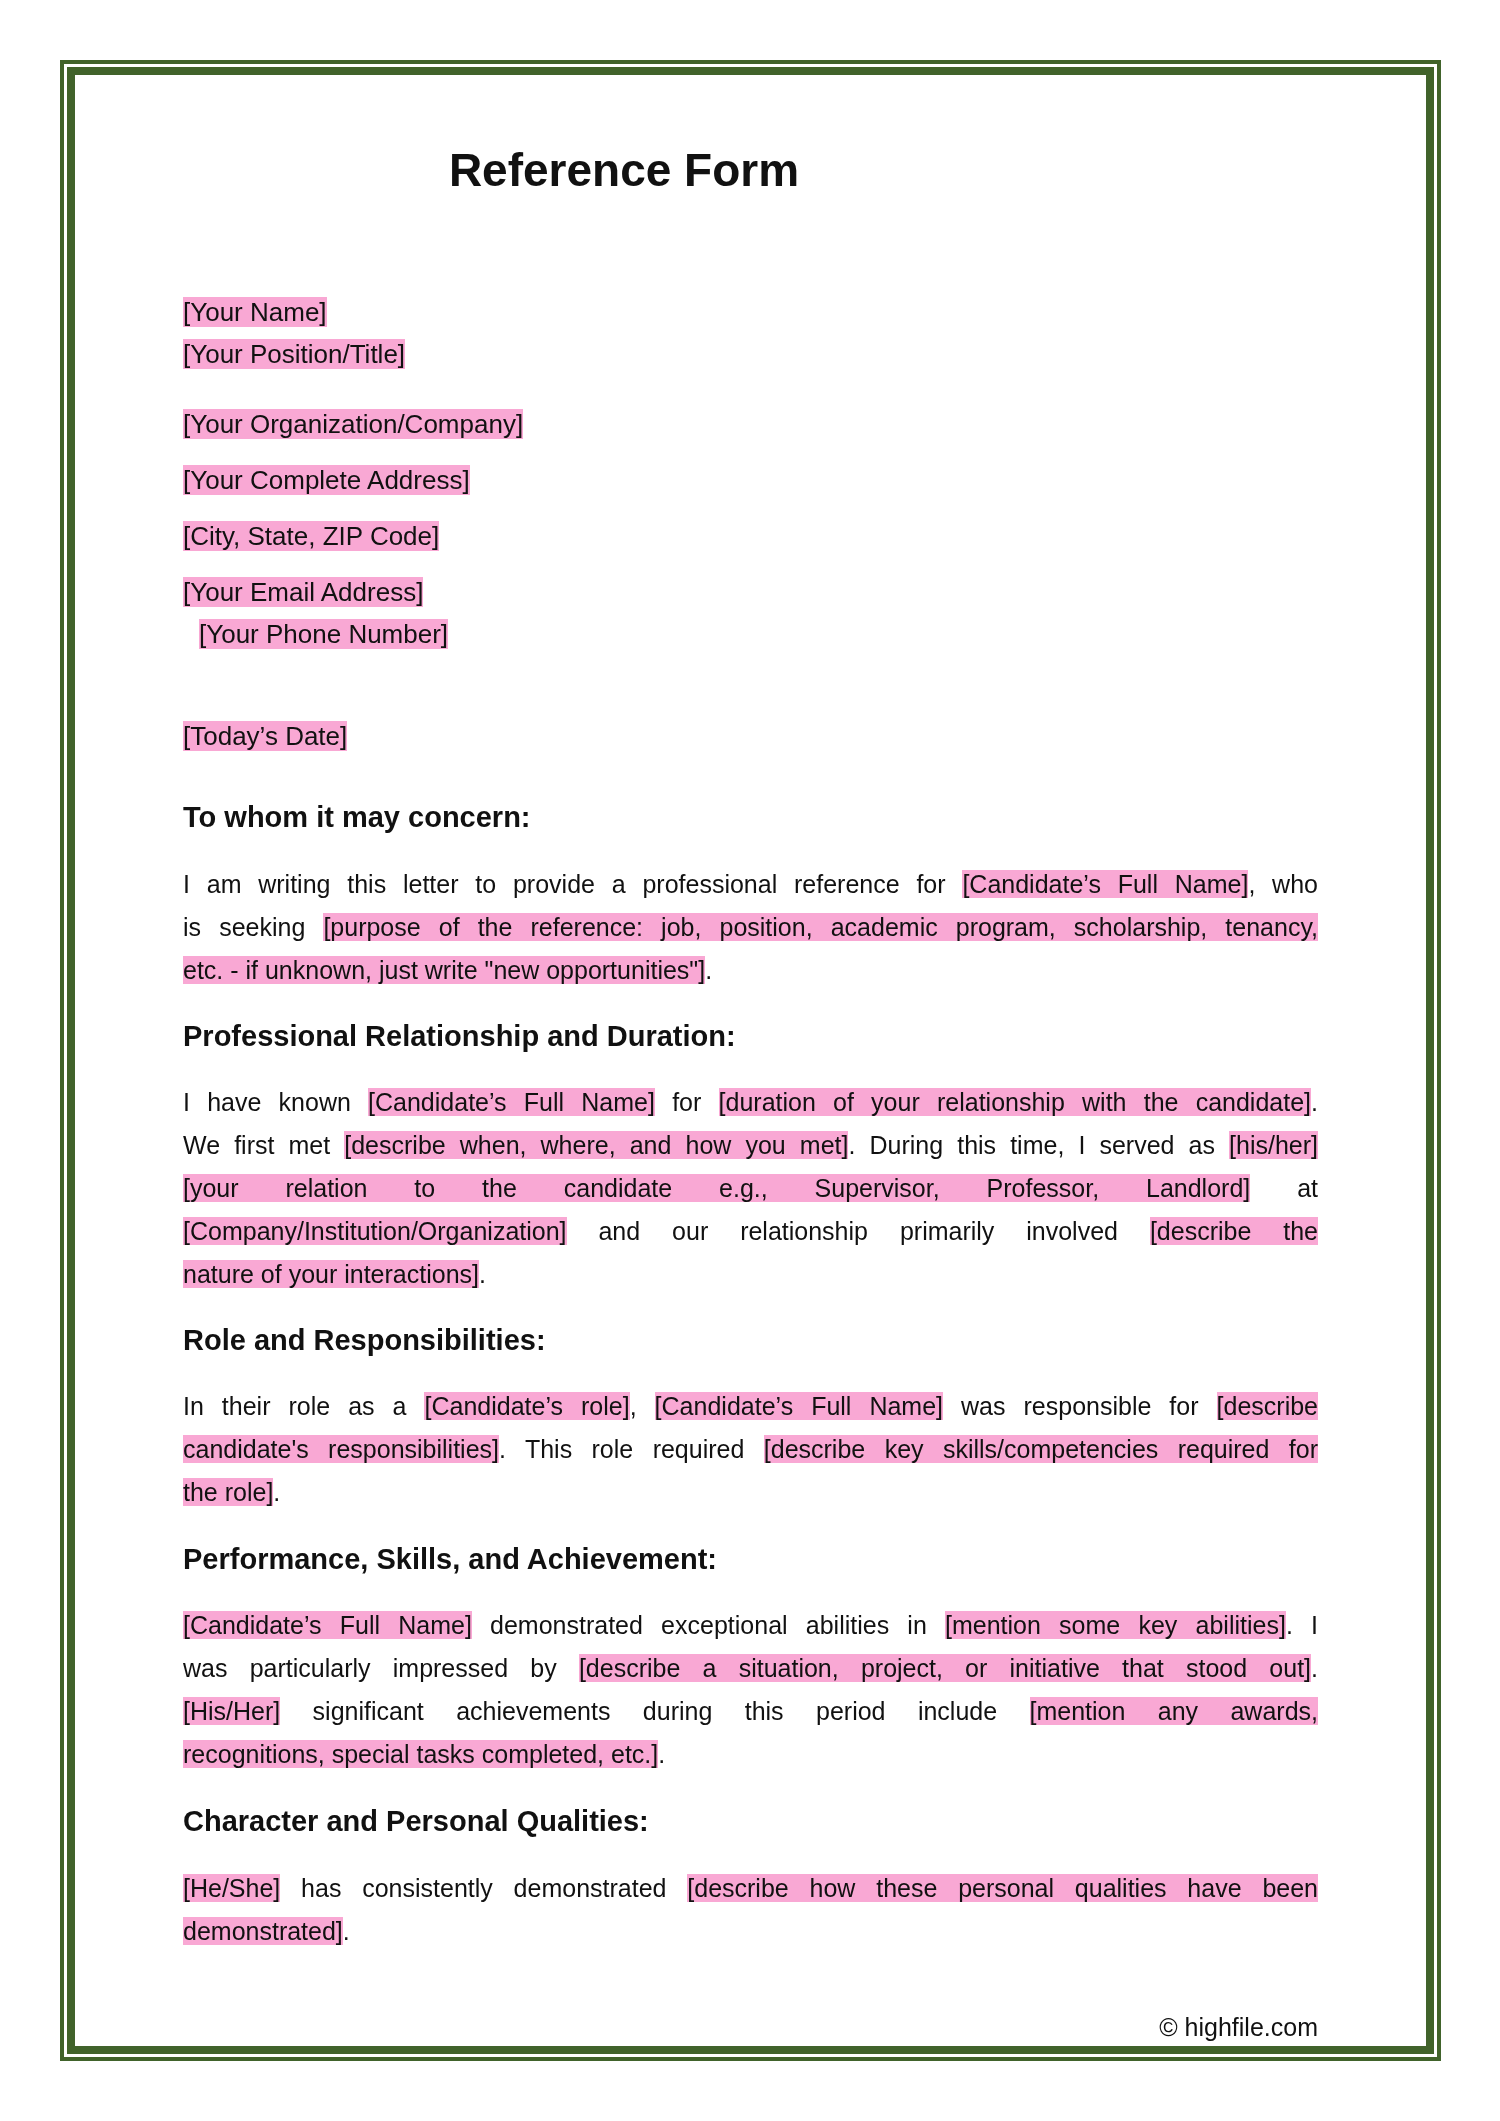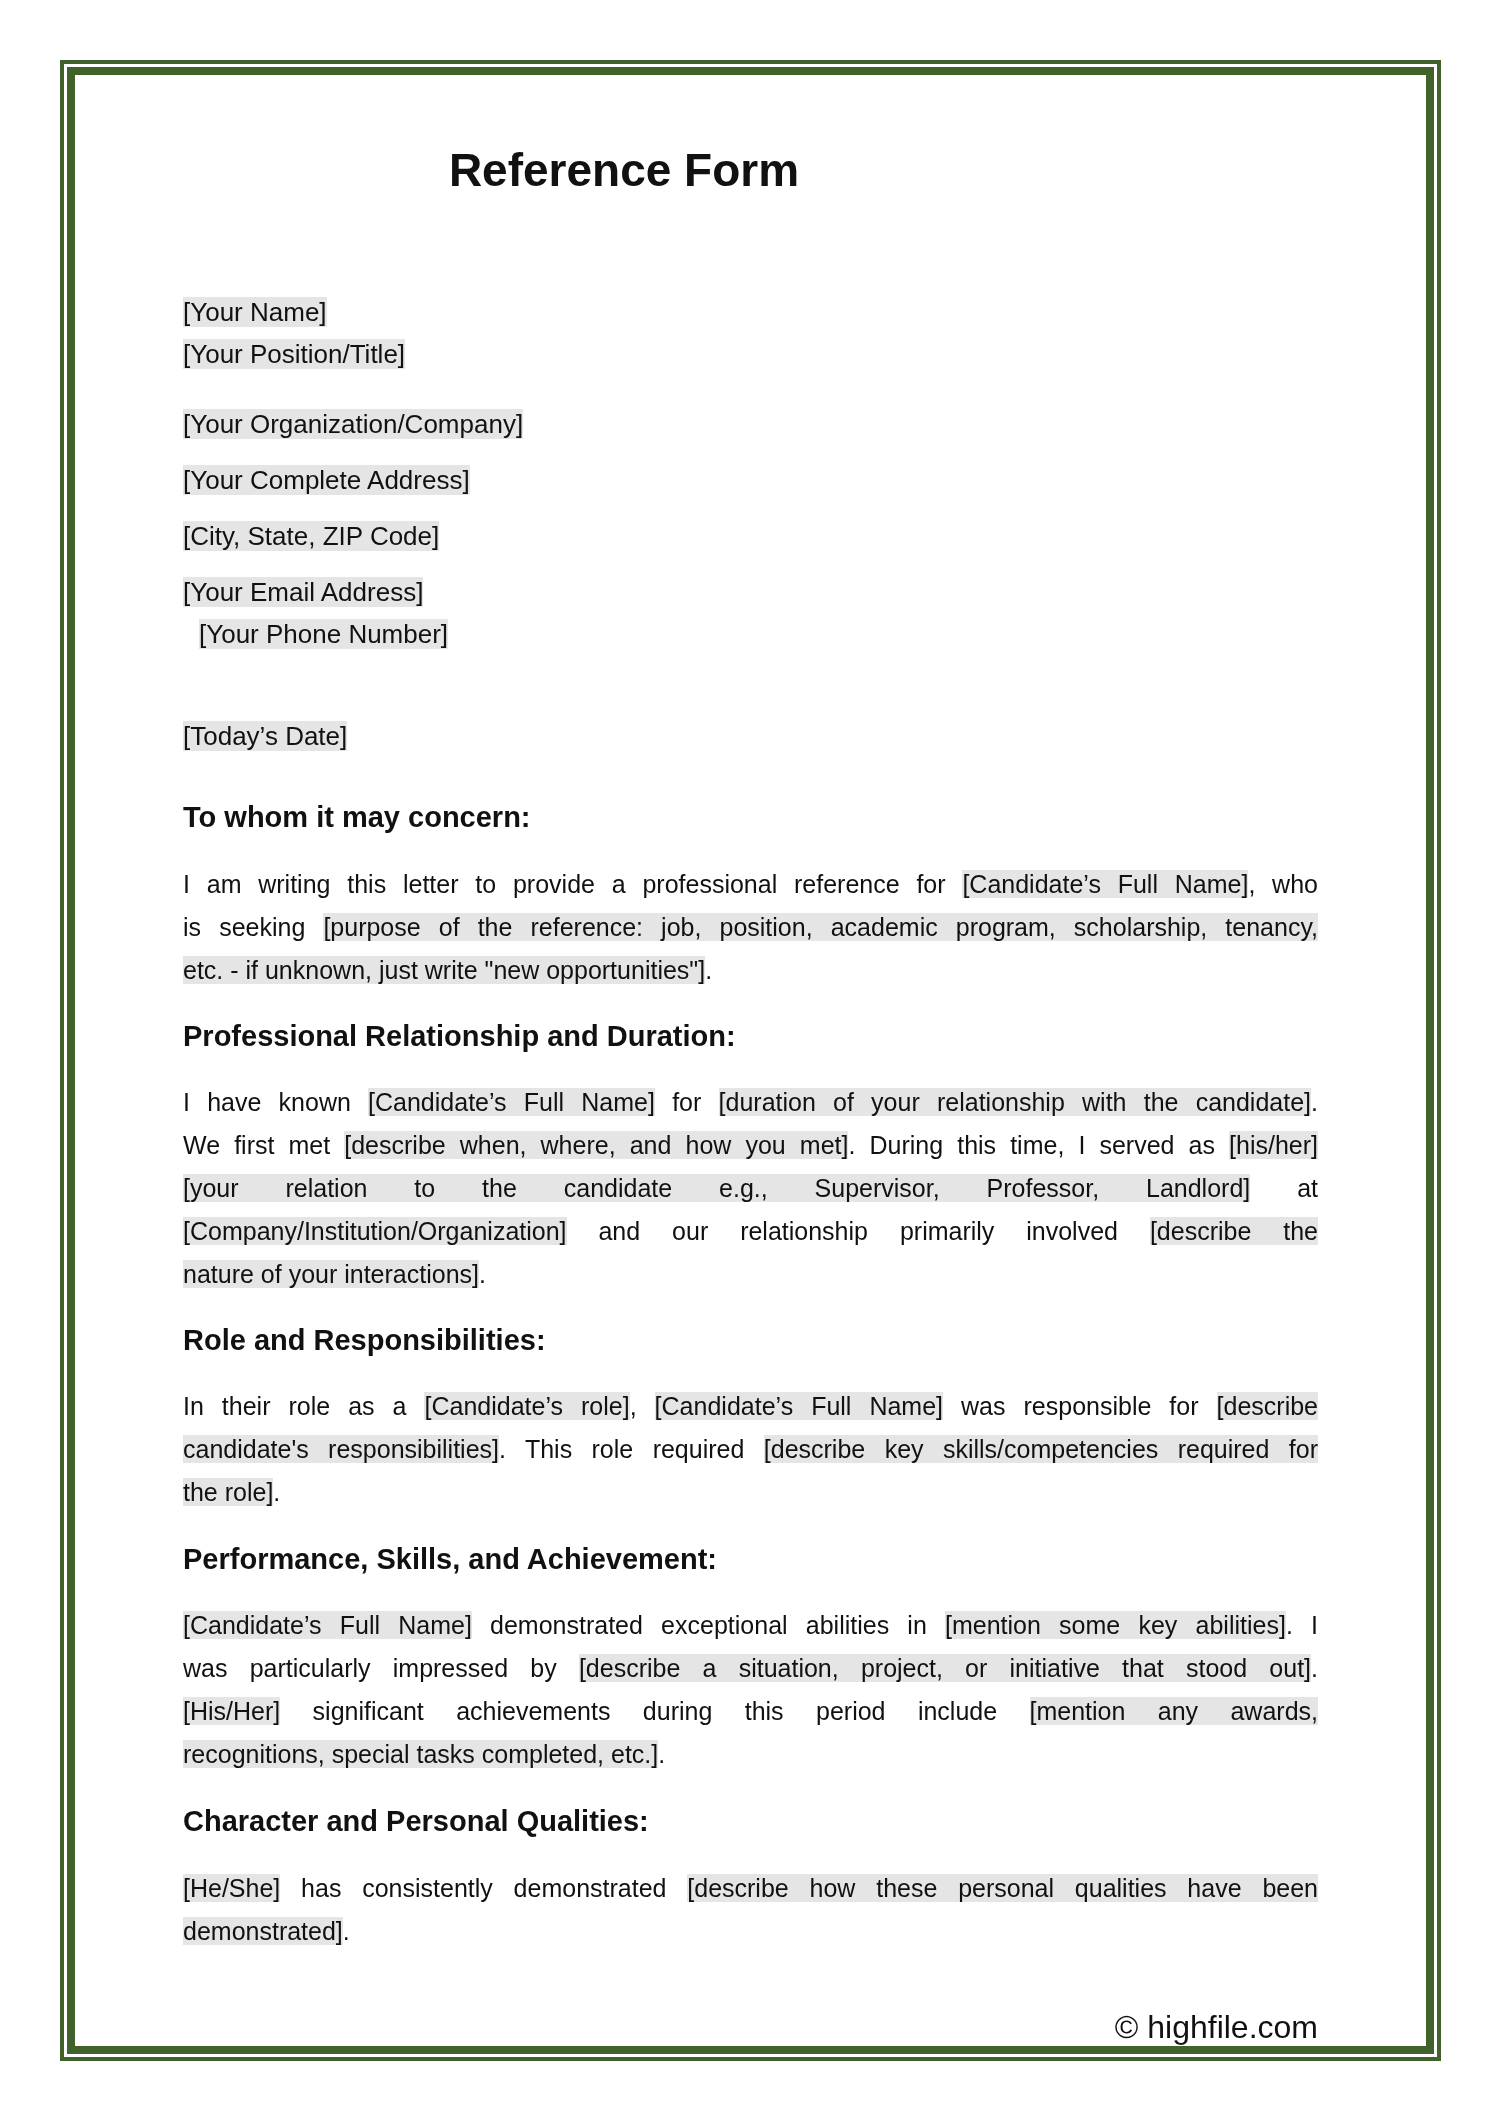--- a/index.html
+++ b/index.html
@@ -5,26 +5,26 @@
     html, body { margin: 0; padding: 0; background: #ffffff; }
     body { width: 1500px; height: 2121px; position: relative; overflow: hidden;
            font-family: "Liberation Sans", sans-serif; color: #111111; }
     .border-outer { position: absolute; left: 60px; top: 60px; width: 1381px; height: 2001px;
                     box-sizing: border-box; border: 4px solid #41632b; }
     .border-inner { position: absolute; left: 67px; top: 67px; width: 1367px; height: 1987px;
                     box-sizing: border-box; border: 8px solid #41632b; }
     .title { position: absolute; left: 0; width: 1248px; top: 142px; text-align: center;
              font-size: 46px; font-weight: bold; letter-spacing: 0px; line-height: 56px; }
     .hdr-line { position: absolute; left: 183px; font-size: 26px; line-height: 36px; height: 36px; }
-    .hl { background: #e5e5e5; }
+    .hl { background: #f9a8d4; }
     .heading { position: absolute; left: 183px; font-size: 29px; font-weight: bold; line-height: 40px; }
     .para { position: absolute; left: 183px; width: 1135px; font-size: 25px; }
     .line { display: block; height: 43px; line-height: 40px; white-space: nowrap; }
     .line.j { text-align: justify; text-align-last: justify; white-space: normal; overflow: hidden; }
-    .footer { position: absolute; right: 182px; top: 2010px; font-size: 32px; line-height: 34px; text-align: center; }
+    .footer { position: absolute; right: 182px; top: 2010px; font-size: 25px; line-height: 34px; text-align: center; }
   </style>
 </head>
 <body>
 
 <div class="border-outer"></div>
 <div class="border-inner"></div>
 
 <h1 class="title" style="margin:0;">Reference Form</h1>
 
 <div id="sender">

